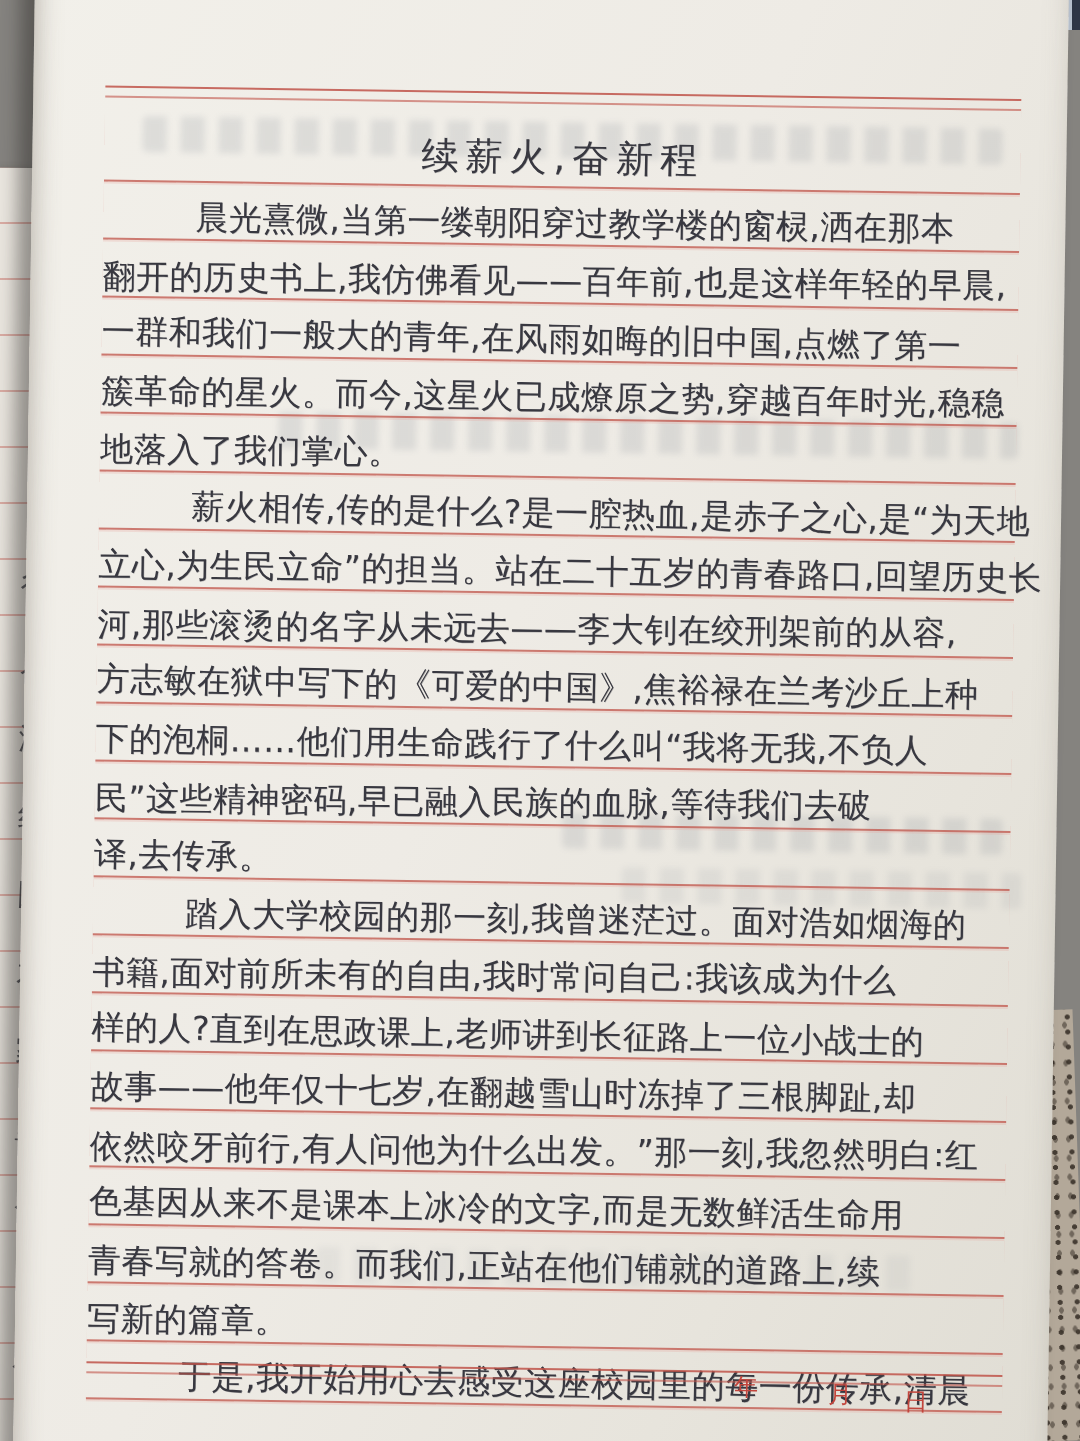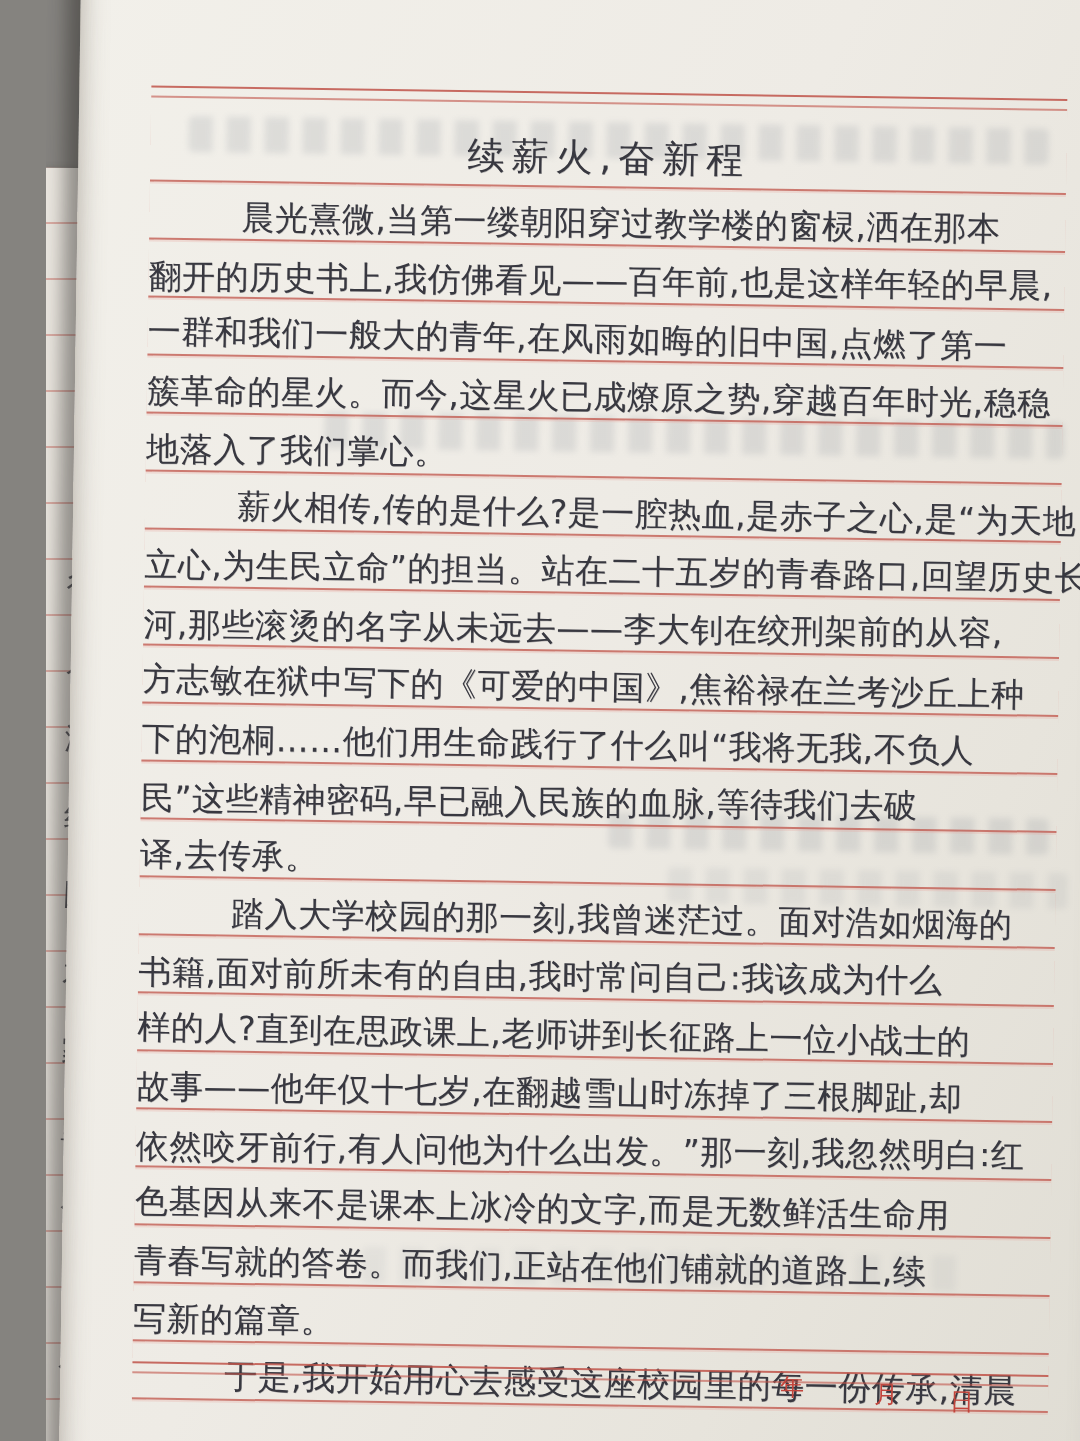--- a/index.html
+++ b/index.html
@@ -1,21 +1,21 @@
 <!DOCTYPE html>
 <html><head>
 <meta charset="utf-8">
 <style>
   html,body{margin:0;padding:0;}
   body{
     width:1080px;height:1441px;overflow:hidden;position:relative;
     background:#85837f;
     font-family:"DejaVu Sans","Liberation Sans",sans-serif;
   }
-  .stage{position:absolute;inset:0;overflow:hidden;margin-left:46px;}
+  .stage{position:absolute;inset:0;overflow:hidden;}
 
   
   .bg-topstrip{
     position:absolute;left:120px;top:0;right:0;height:30px;
     background:repeating-linear-gradient(90deg,#41537e 0 16px,#b8c2cf 16px 22px,#2e3646 22px 40px,#77879f 40px 46px,#1f2530 46px 62px);
   }
   .bg-bluecorner{
     position:absolute;left:0;top:0;width:22px;height:360px;
     background:repeating-linear-gradient(180deg,#4a67a4 0 20px,#d7dde7 20px 28px,#3d5globe 0 0,#4a67a4 28px 48px);
   }

